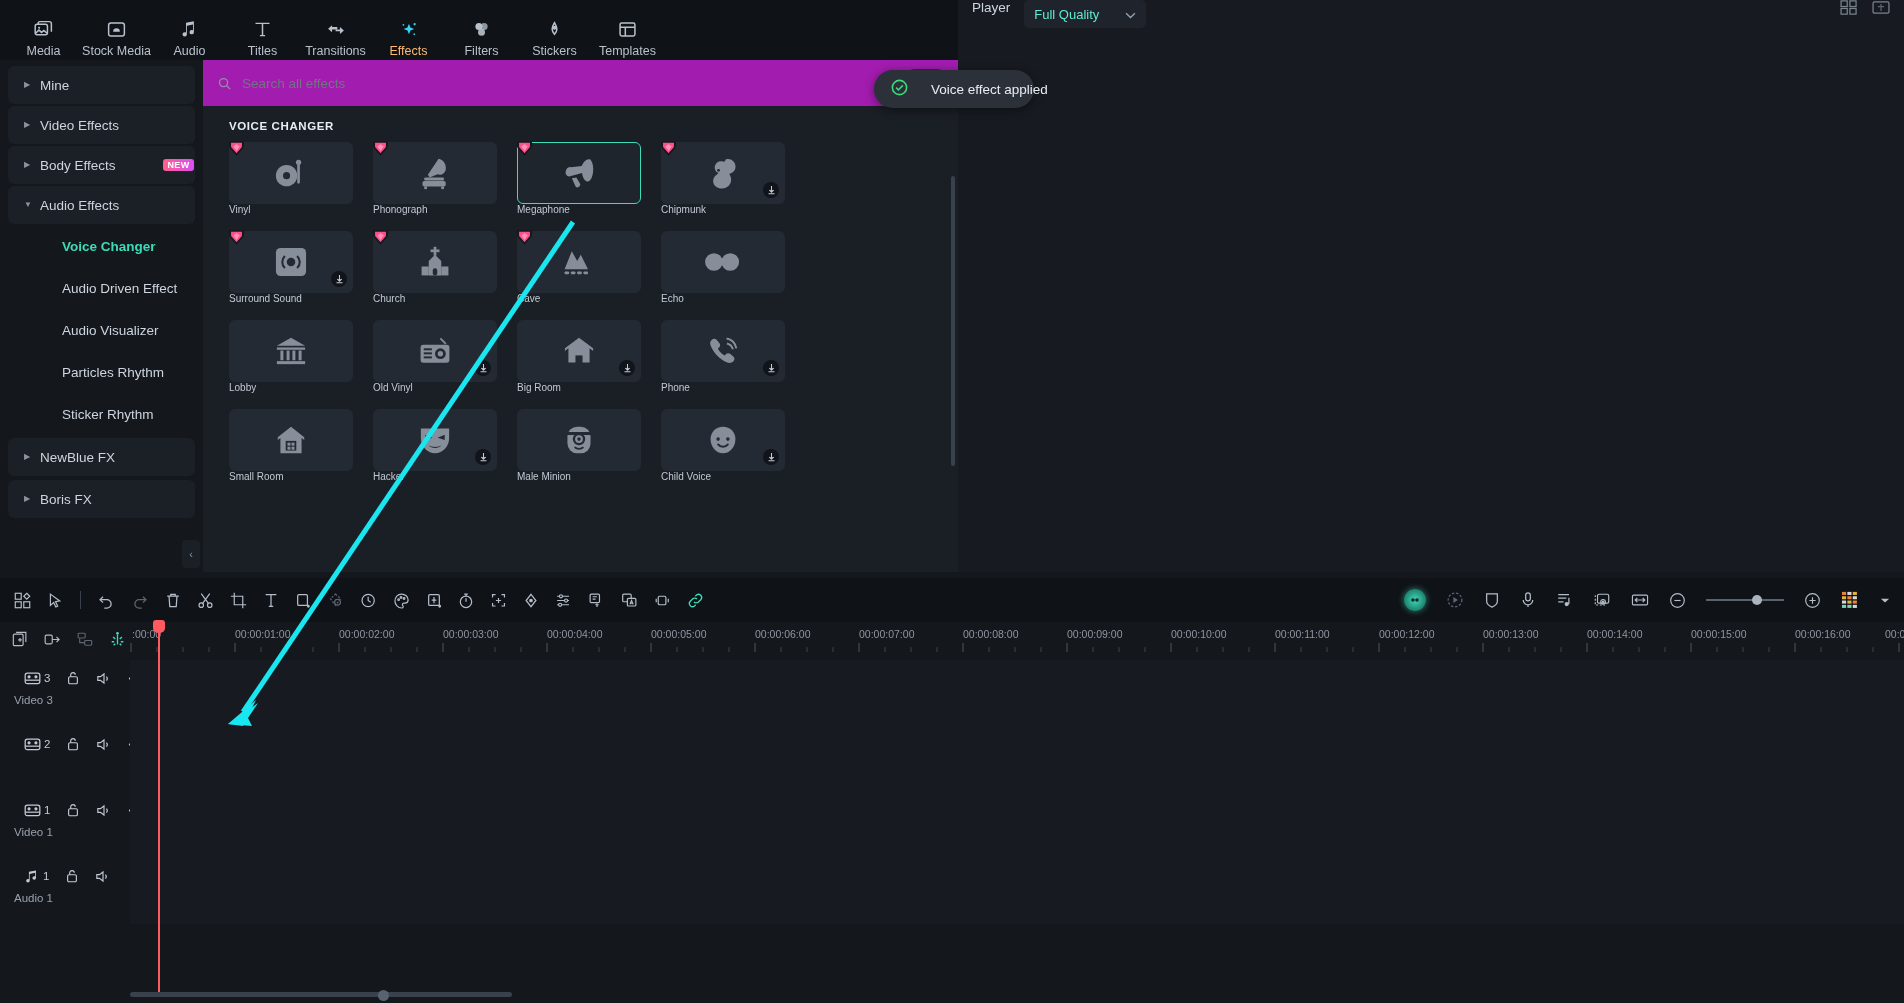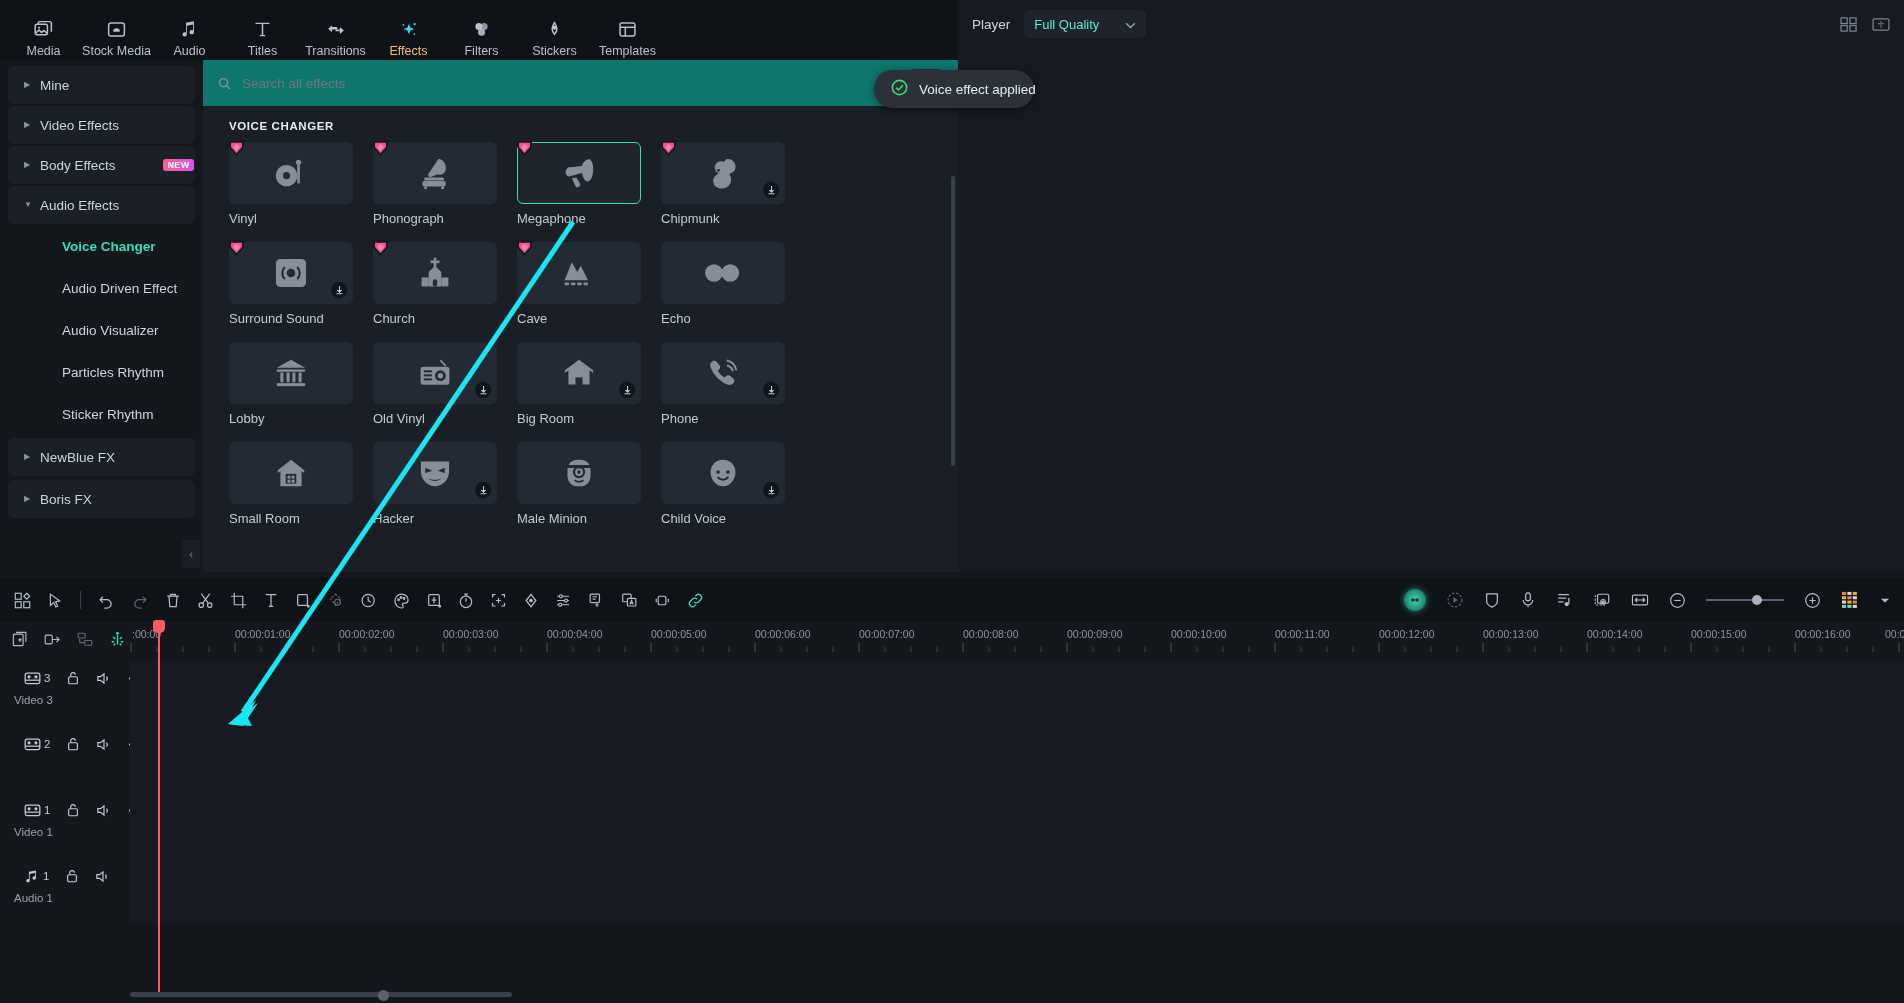--- a/index.html
+++ b/index.html
@@ -51,21 +51,21 @@
   .collapse-btn {
     position: absolute; left: 182px; top: 540px; width: 18px; height: 28px;
     background: #1b1f26; border-radius: 4px; display: flex;
     align-items: center; justify-content: center; color: #8b949e;
     font-size: 11px; cursor: pointer;
   }
 
   
   .effects-panel {
     position: absolute; left: 203px; top: 60px; width: 755px; height: 512px;
-    background: #0f766e;
+    background: #a21caf;
   }
   .search-bar {
     height: 46px; display: flex; align-items: center; gap: 10px;
     padding: 0 14px; position: relative;
   }
   .search-ico { color: #8b949e; display: flex; }
   .search-input {
     flex: 1; background: transparent; border: none; outline: none;
     color: #cdd5de; font-size: 13.5px; font-family: "Liberation Sans", sans-serif;
   }
@@ -98,44 +98,44 @@
   .gem {
     position: absolute; left: -2px; top: -3px; width: 17px; height: 19px;
     display: flex; align-items: center; justify-content: center;
   }
   .dl {
     position: absolute; right: 5px; bottom: 5px; width: 16px; height: 16px;
     border-radius: 50%; background: #11141a; display: flex;
     align-items: center; justify-content: center; cursor: pointer;
   }
   .tile-lbl {
-    font-size: 13px; color: #c2cad4; margin-top: 7px; white-space: nowrap;
+    font-size: 10px; color: #c2cad4; white-space: nowrap;
     overflow: hidden; text-overflow: ellipsis;
   }
   .panel-scroll {
     position: absolute; right: 3px; top: 70px; width: 4px; height: 290px;
     border-radius: 2px; background: #3a4插;
   }
   .panel-scroll { background: #39414d; }
 
   
   .toast {
     position: absolute; left: 874px; top: 70px; width: 160px; height: 38px;
     background: #2b3039; border-radius: 19px; display: flex;
     align-items: center; gap: 10px; padding: 0 16px; z-index: 40;
     box-shadow: 0 2px 10px rgba(0,0,0,.45);
   }
-  .toast-txt { font-size: 13.5px; color: #e6edf3; white-space: nowrap; }
+  .toast-txt { font-size: 13.5px; color: #e6edf3; white-space: nowrap; margin-left: 12px; }
 
   
   .player {
     position: absolute; left: 958px; top: 0; width: 946px; height: 572px;
     background: #171b21;
   }
-  .player-head { height: 48px; display: flex; align-items: center; padding: 0 14px; gap: 14px; }
+  .player-head { height: 48px; display: flex; align-items: flex-start; padding: 0 14px; gap: 14px; }
   .player-lbl { font-size: 13.5px; color: #cdd5de; }
   .quality-sel {
     background: #1f242c; border-radius: 5px; height: 28px; padding: 0 10px;
     display: flex; align-items: center; gap: 26px; font-size: 13px;
     color: #5eead4; cursor: pointer;
   }
   .player-head-right { margin-left: auto; display: flex; gap: 14px; align-items: center; }
   .ic { display: flex; align-items: center; cursor: pointer; color: #b4bdc8; }
   .ic.dim { color: #5d6672; }
 

